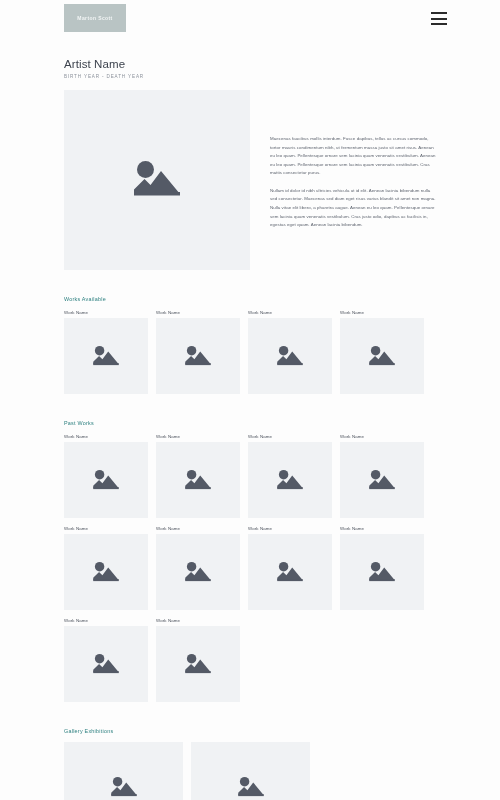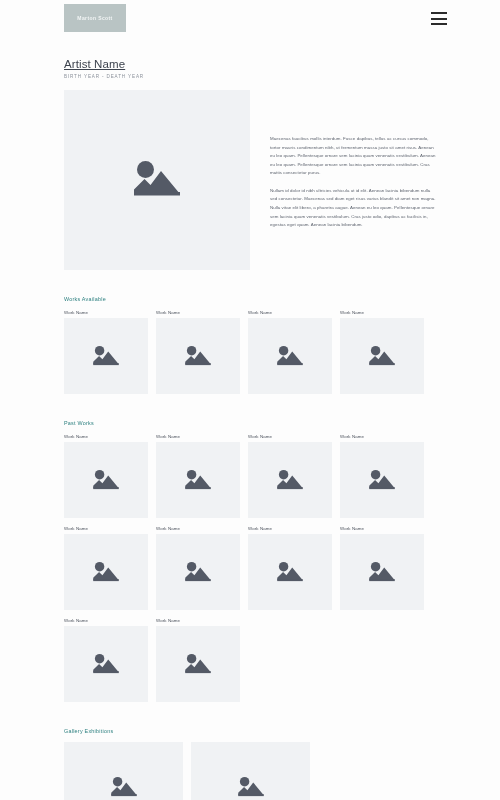--- a/index.html
+++ b/index.html
@@ -76,21 +76,20 @@
     padding: 0 64px 0 64px;
   }
 
   
   .artist-title {
     font-size: 11.5px;
     font-weight: normal;
     color: #3d434e;
     letter-spacing: 0.1px;
     margin-top: 8px;
-    text-decoration: underline;
   }
 
   .artist-dates {
     font-size: 4.6px;
     letter-spacing: 0.85px;
     color: #8b919b;
     margin-top: 4px;
     text-transform: uppercase;
   }
 

